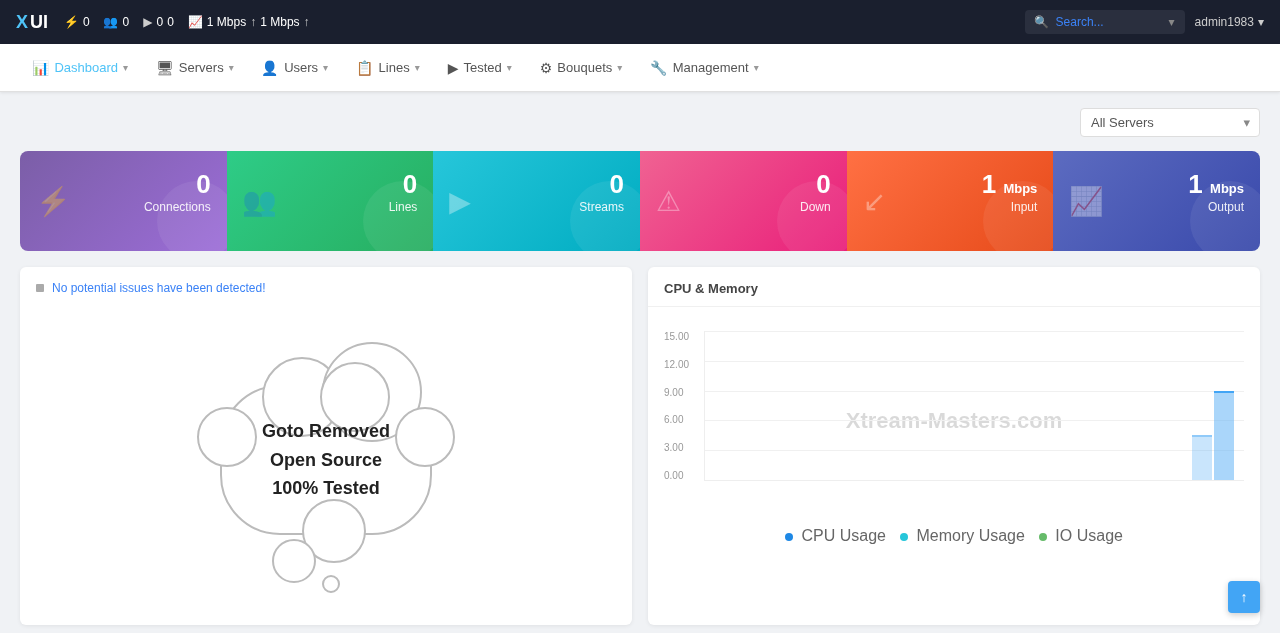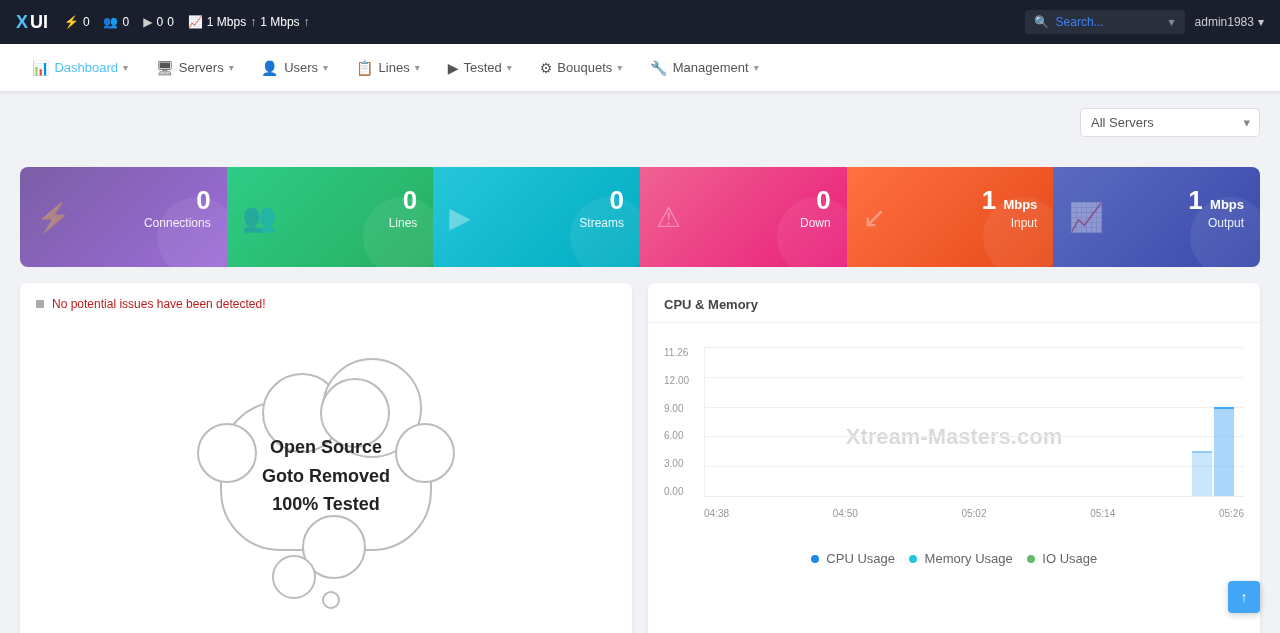--- a/index.html
+++ b/index.html
@@ -54,21 +54,21 @@
       font-size: 13px;
       font-weight: 500;
     }
     .nav-item.active { color: #4fc3f7; }
     .nav-icon { font-size: 14px; }
 
     
     .content { padding: 16px 20px; }
 
     
-    .filter-row { display: flex; justify-content: flex-end; margin-bottom: 30px; }
+    .filter-row { display: flex; justify-content: flex-end; margin-bottom: 14px; }
     .filter-select {
       background: #fff;
       border: 1px solid #ddd;
       border-radius: 4px;
       padding: 6px 30px 6px 10px;
       font-size: 13px;
       color: #555;
       cursor: pointer;
       appearance: none;
       width: 180px;
@@ -114,21 +114,21 @@
     .panel-header {
       padding: 14px 16px 10px;
       font-size: 13px;
       font-weight: 600;
       color: #444;
       border-bottom: 1px solid #f0f0f0;
     }
     .panel-body { padding: 14px 16px; }
 
     
-    .status-item { display: flex; align-items: center; gap: 8px; font-size: 12px; color: #b91c1c; margin-bottom: 10px; }
+    .status-item { display: flex; align-items: center; gap: 8px; font-size: 12px; color: #3b82f6; margin-bottom: 10px; }
     .status-dot { width: 8px; height: 8px; background: #aaa; border-radius: 1px; flex-shrink: 0; }
 
     
     .cloud-container {
       display: flex; align-items: center; justify-content: center;
       padding: 20px 10px 30px;
       position: relative;
       min-height: 320px;
     }
     .cloud-bubble {
@@ -186,21 +186,21 @@
       position: absolute; left: 0; right: 0;
       border-top: 1px solid #f0f0f0;
     }
     .chart-x-labels {
       position: absolute; left: 40px; right: 0; bottom: 0; height: 28px;
       display: flex; justify-content: space-between; align-items: center;
       font-size: 10px; color: #999;
     }
     .chart-legend {
       display: flex; gap: 14px; justify-content: center;
-      margin-top: 24px; font-size: 13px; color: #666;
+      margin-top: 16px; font-size: 16px; color: #666;
     }
     .legend-dot { width: 8px; height: 8px; border-radius: 50%; display: inline-block; margin-right: 4px; }
 
     
     .watermark-text {
       position: absolute;
       top: 50%; left: 50%;
       transform: translate(-50%, -50%);
       font-size: 22px; font-weight: bold;
       color: rgba(0,0,0,0.15);
@@ -349,67 +349,60 @@
         </div>
 
         <div class="cloud-container">
           <div class="cloud-bubble">
             <div class="cloud-puff1"></div>
             <div class="cloud-puff2"></div>
             <div class="cloud-puff3"></div>
             <div class="cloud-puff4"></div>
             <div class="cloud-puff5"></div>
             <div style="position:relative;z-index:2;">
+              <div>Goto Removed</div>
               <div>Open Source</div>
-              <div>Goto Removed</div>
               <div>100% Tested</div>
             </div>
             <div class="thought-dot1"></div>
 
           </div>
         </div>
       </div>
     </div>
 
     <div class="panel">
       <div class="panel-header">
         <span>CPU &amp; Memory</span>
       </div>
       <div class="panel-body">
         <div class="chart-area">
 
           <div class="watermark-text">Xtream-Masters.com</div>
 
           <div class="chart-y-labels">
-            <span>11.26</span>
+            <span>15.00</span>
             <span>12.00</span>
             <span>9.00</span>
             <span>6.00</span>
             <span>3.00</span>
             <span>0.00</span>
           </div>
 
           <div class="chart-canvas-area">
             <div class="chart-grid-line" style="top:0%;"></div>
             <div class="chart-grid-line" style="top:20%;"></div>
             <div class="chart-grid-line" style="top:40%;"></div>
             <div class="chart-grid-line" style="top:60%;"></div>
             <div class="chart-grid-line" style="top:80%;"></div>
 
             <div style="position:absolute;bottom:0;right:10px;width:20px;height:60%;background:rgba(100,181,246,0.55);border-top:2px solid #42a5f5;"></div>
             <div style="position:absolute;bottom:0;right:32px;width:20px;height:30%;background:rgba(100,181,246,0.35);border-top:2px solid #90caf9;"></div>
           </div>
 
-          <div class="chart-x-labels">
-            <span>04:38</span>
-            <span>04:50</span>
-            <span>05:02</span>
-            <span>05:14</span>
-            <span>05:26</span>
-          </div>
         </div>
 
         <div class="chart-legend">
           <span>
             <span class="legend-dot" style="background:#1e88e5;"></span>
             <span>CPU Usage</span>
           </span>
           <span>
             <span class="legend-dot" style="background:#26c6da;"></span>
             <span>Memory Usage</span>

